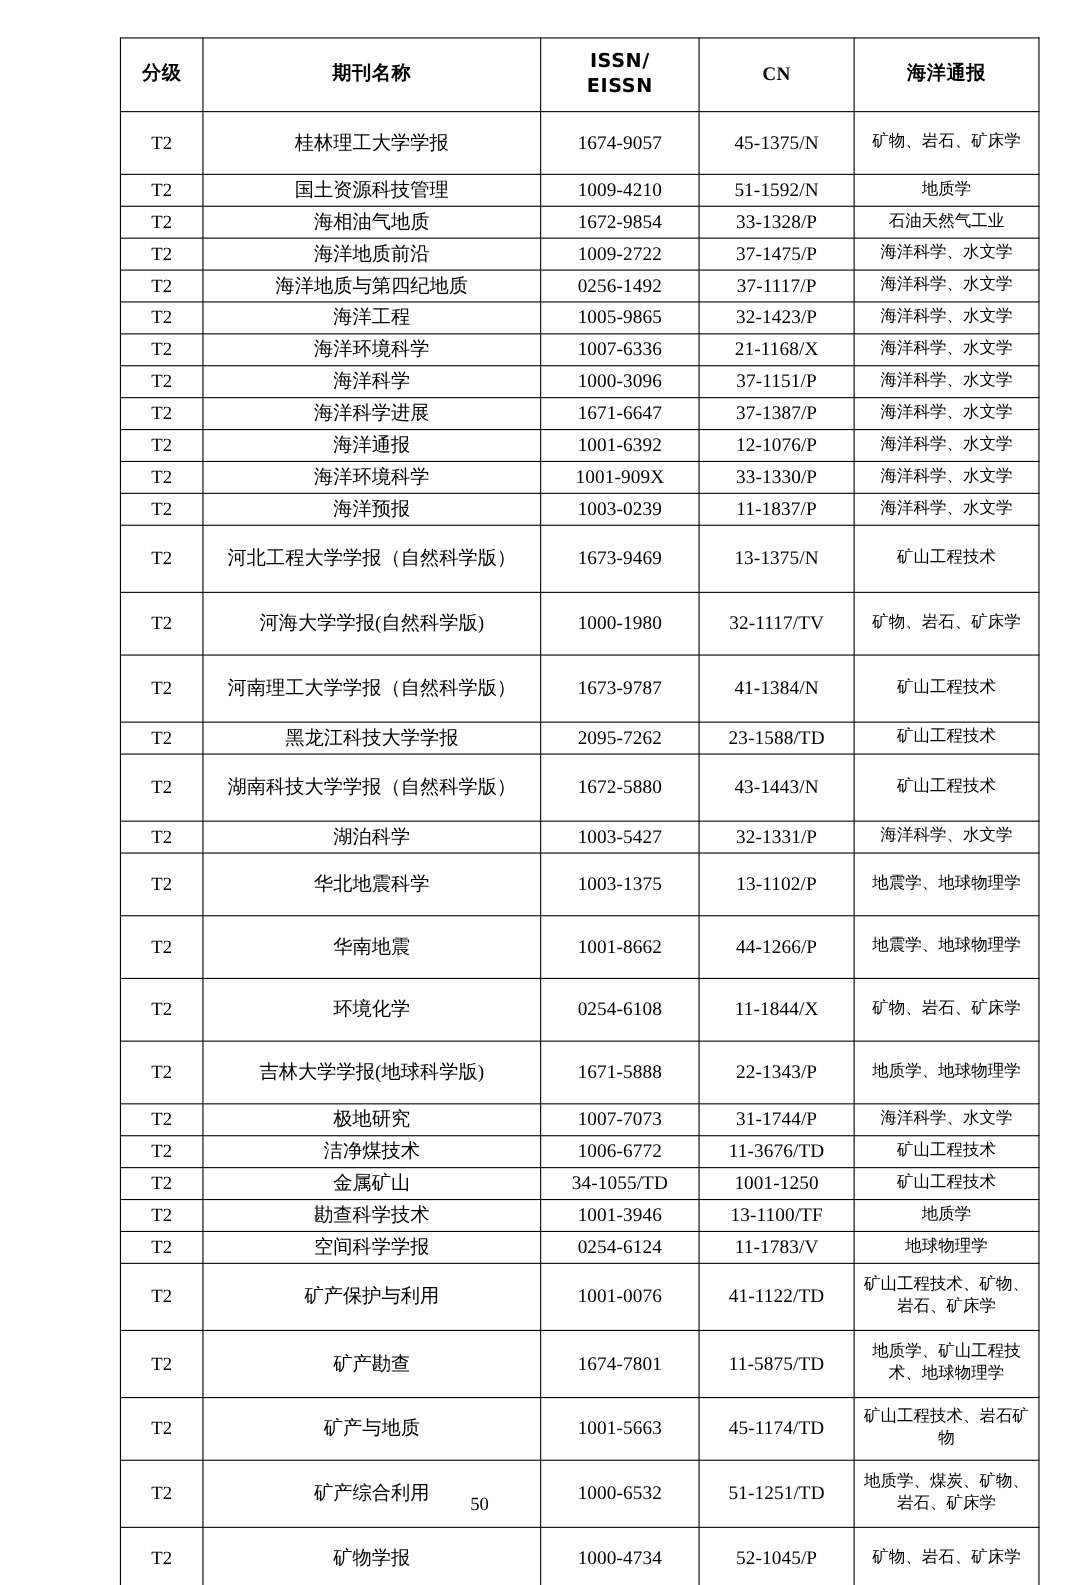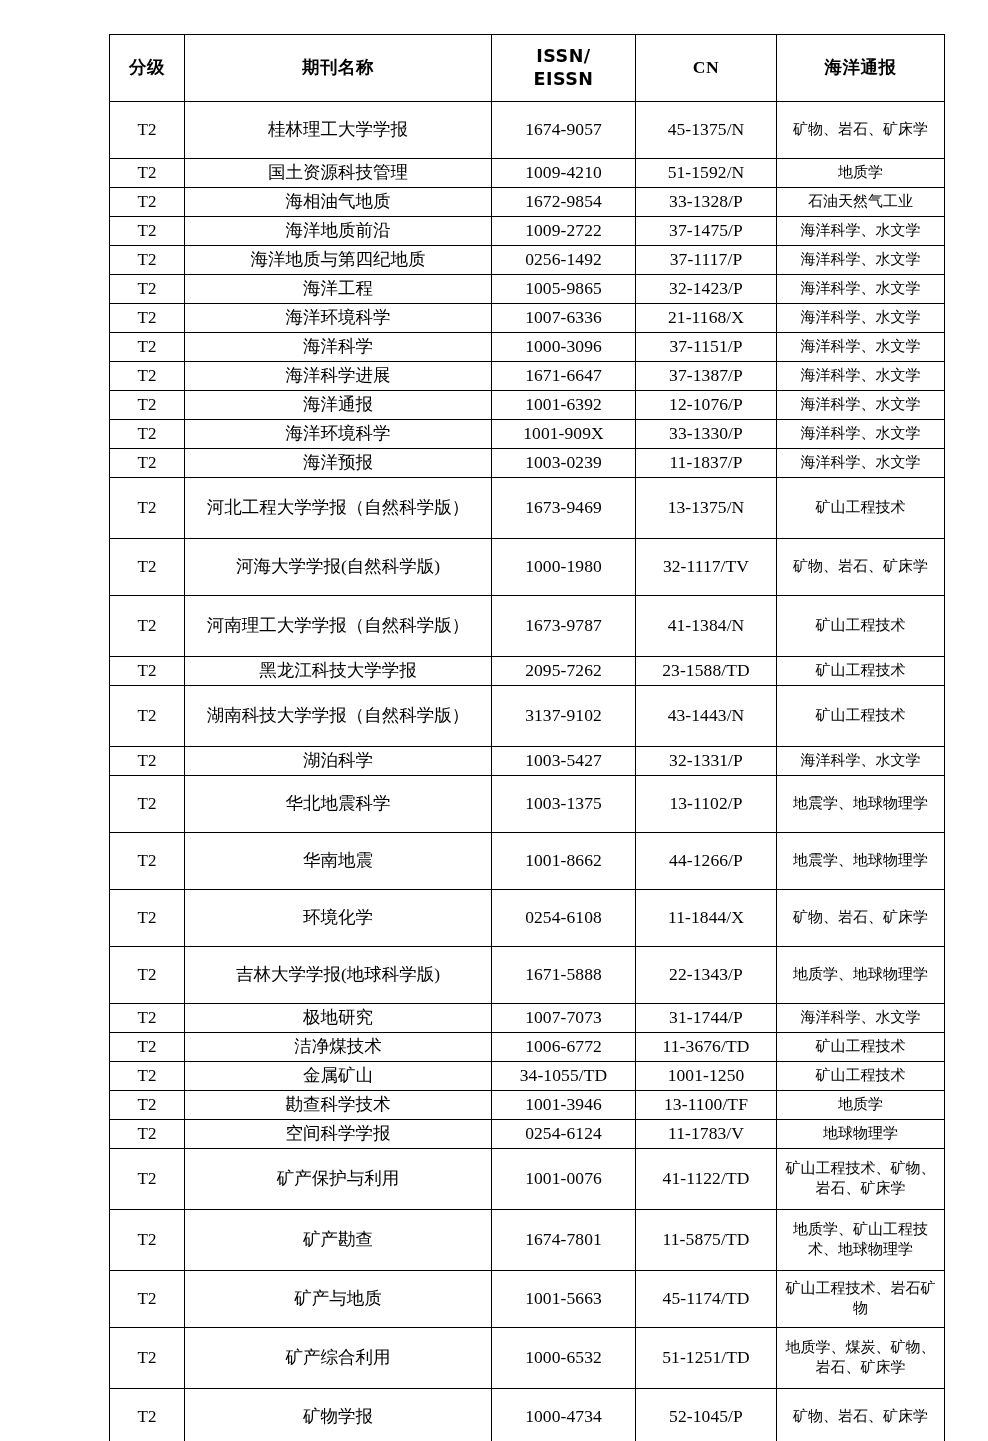--- a/index.html
+++ b/index.html
@@ -221,21 +221,21 @@
           <tr class="h1">
             <td class="cell-rank">T2</td>
             <td class="cell-title">黑龙江科技大学学报</td>
             <td class="cell-issn">2095-7262</td>
             <td class="cell-cn">23-1588/TD</td>
             <td class="cell-field">矿山工程技术</td>
           </tr>
           <tr class="h3">
             <td class="cell-rank">T2</td>
             <td class="cell-title">湖南科技大学学报（自然科学版）</td>
-            <td class="cell-issn">3137-9102</td>
+            <td class="cell-issn">1672-5880</td>
             <td class="cell-cn">43-1443/N</td>
             <td class="cell-field">矿山工程技术</td>
           </tr>
           <tr class="h1">
             <td class="cell-rank">T2</td>
             <td class="cell-title">湖泊科学</td>
             <td class="cell-issn">1003-5427</td>
             <td class="cell-cn">32-1331/P</td>
             <td class="cell-field">海洋科学、水文学</td>
           </tr>
@@ -334,14 +334,15 @@
             <td class="cell-rank">T2</td>
             <td class="cell-title">矿物学报</td>
             <td class="cell-issn">1000-4734</td>
             <td class="cell-cn">52-1045/P</td>
             <td class="cell-field">矿物、岩石、矿床学</td>
           </tr>
         </tbody>
     </table>
   </div>
 
+  <div class="page-number">50</div>
 
 </div>
 
 </body></html>

